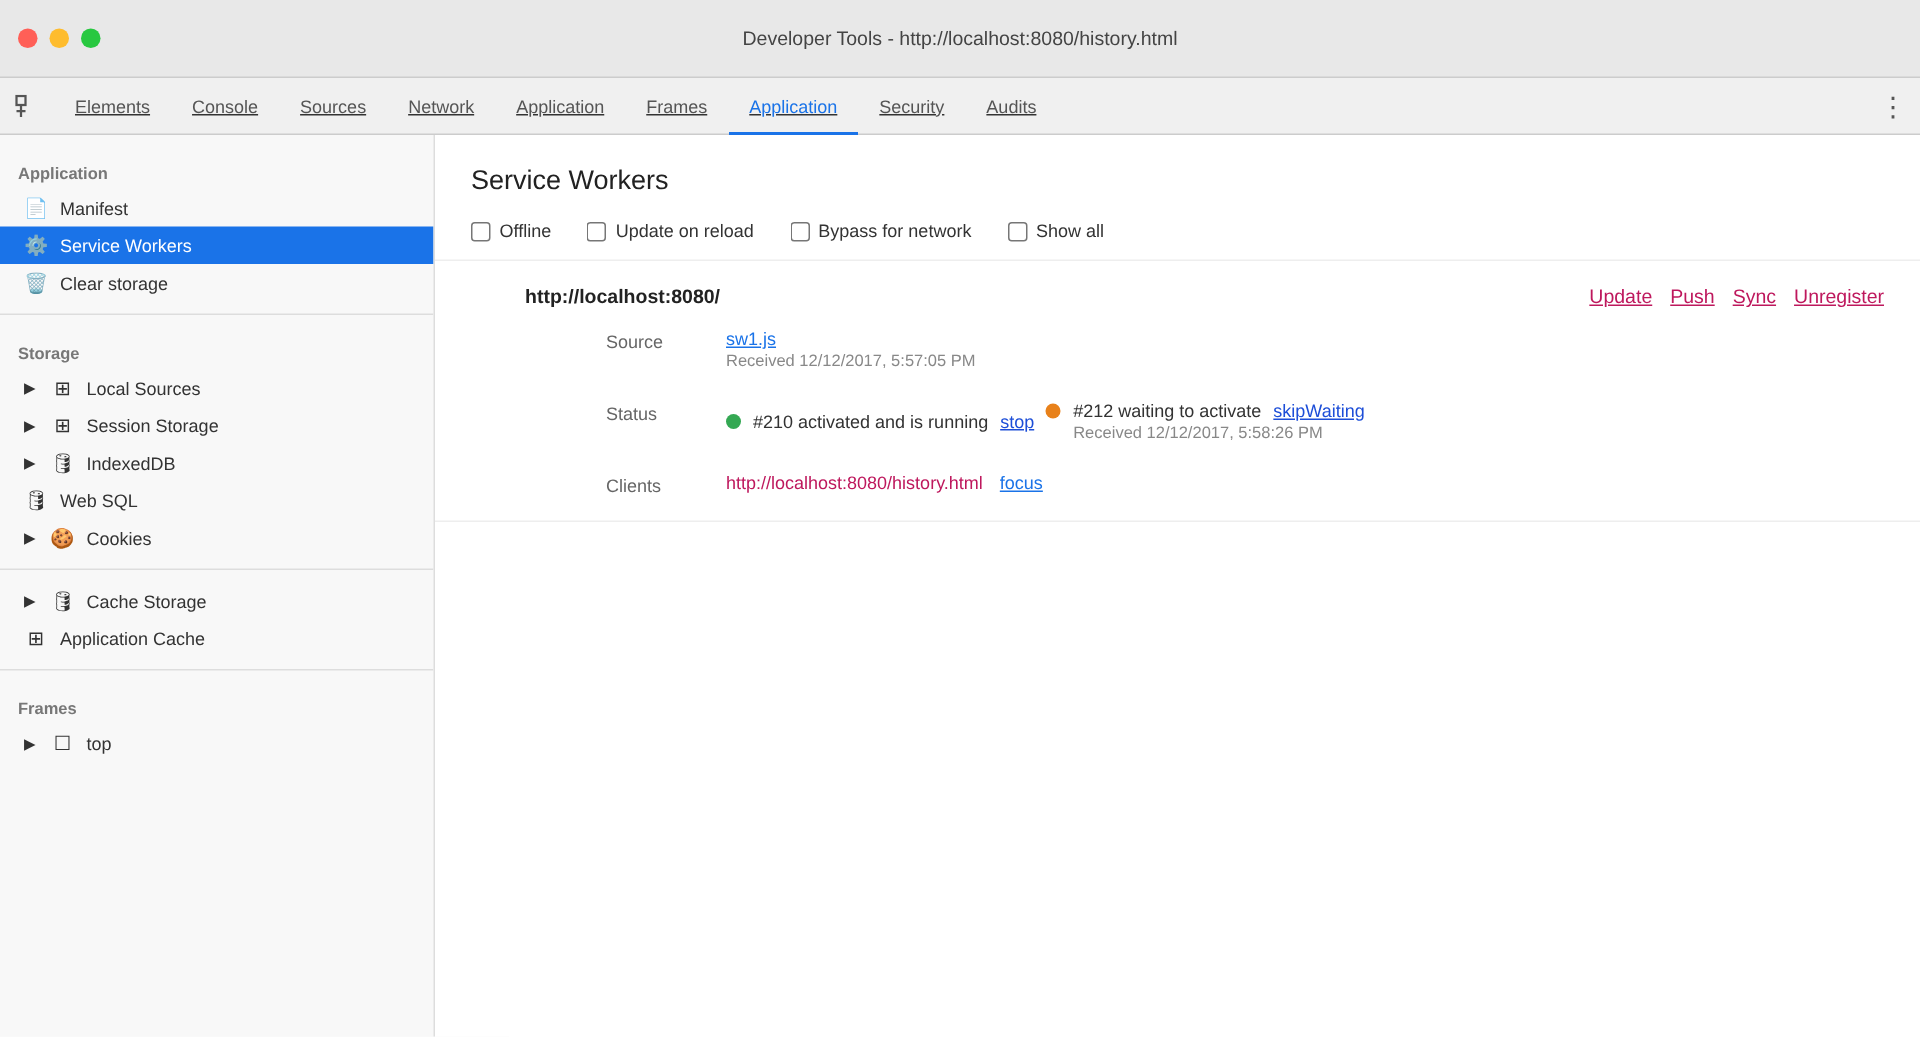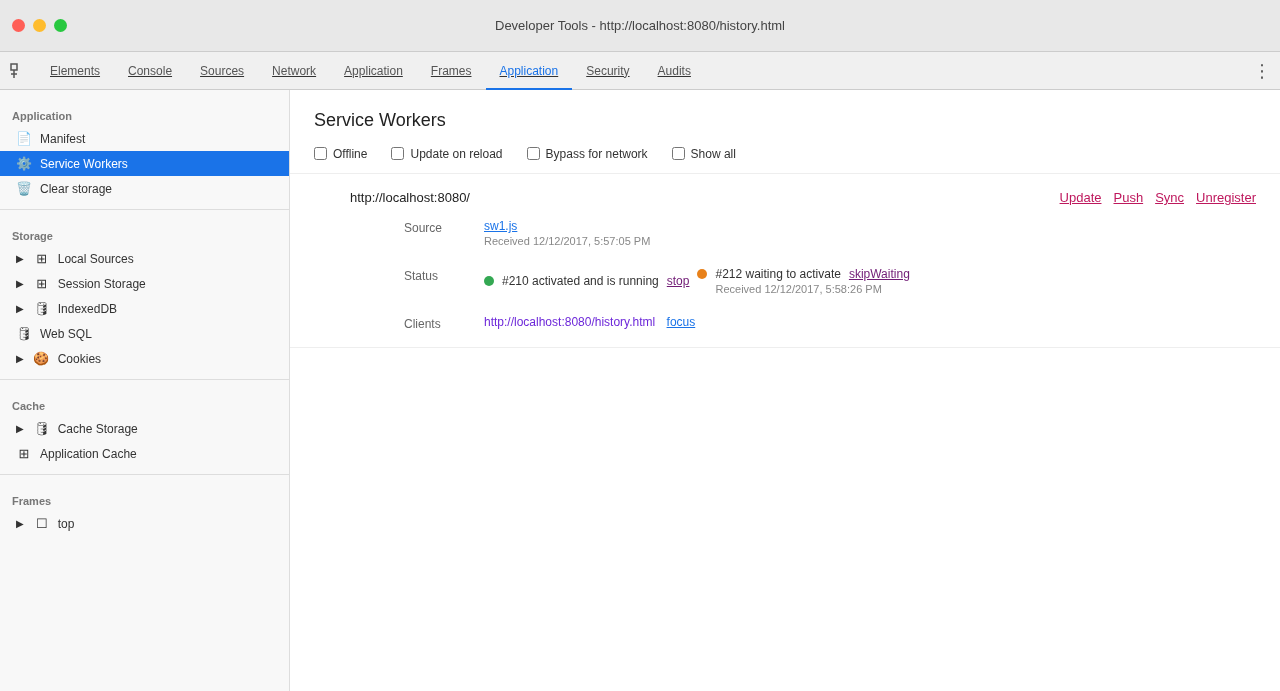--- a/index.html
+++ b/index.html
@@ -166,42 +166,42 @@
       color: #222;
       margin-bottom: 16px;
     }
     .sw-options {
       display: flex;
       gap: 24px;
       align-items: center;
     }
     .sw-option {
       display: flex;
-      align-items: flex-start;
+      align-items: center;
       gap: 6px;
       font-size: 12px;
       color: #333;
     }
     .sw-option input[type="checkbox"] {
       margin: 0;
     }
 
     
     .worker-entry {
       border-bottom: 1px solid #eee;
       padding: 16px 24px;
     }
     .worker-url-row {
       display: flex;
       align-items: center;
       justify-content: space-between;
       margin-bottom: 14px;
     }
     .worker-url {
-      font-weight: 400;
+      font-weight: 700;
       font-size: 13px;
       color: #222;
       padding-left: 36px;
     }
     .worker-actions {
       display: flex;
       gap: 12px;
     }
     .worker-action-link {
       color: #be185d;
@@ -246,34 +246,34 @@
     .status-dot {
       width: 10px;
       height: 10px;
       border-radius: 50%;
       flex-shrink: 0;
     }
     .dot-green { background: #34a853; }
     .dot-orange { background: #e8811a; }
     .status-text { color: #333; }
     .status-action {
-      color: #701a75;
+      color: #1d4ed8;
       text-decoration: underline;
       cursor: pointer;
     }
     .status-received {
       color: #888;
       font-size: 11px;
       display: block;
       margin-top: 2px;
       margin-left: 18px;
     }
 
     .clients-value {
-      color: #6d28d9;
+      color: #be185d;
     }
     .clients-focus {
       color: #1a73e8;
       text-decoration: underline;
       cursor: pointer;
       margin-left: 8px;
     }
   </style>
 </head>
 <body>
@@ -371,21 +371,20 @@
       <span>Web SQL</span>
     </div>
     <div class="sidebar-item">
       <span class="arrow">▶</span>
       <span class="icon">🍪</span>
       <span>Cookies</span>
     </div>
 
     <hr class="sidebar-divider">
 
-    <div class="sidebar-section-label">Cache</div>
 
     <div class="sidebar-item">
       <span class="arrow">▶</span>
       <span class="icon">🛢</span>
       <span>Cache Storage</span>
     </div>
     <div class="sidebar-item">
       <span class="icon">⊞</span>
       <span>Application Cache</span>
     </div>

